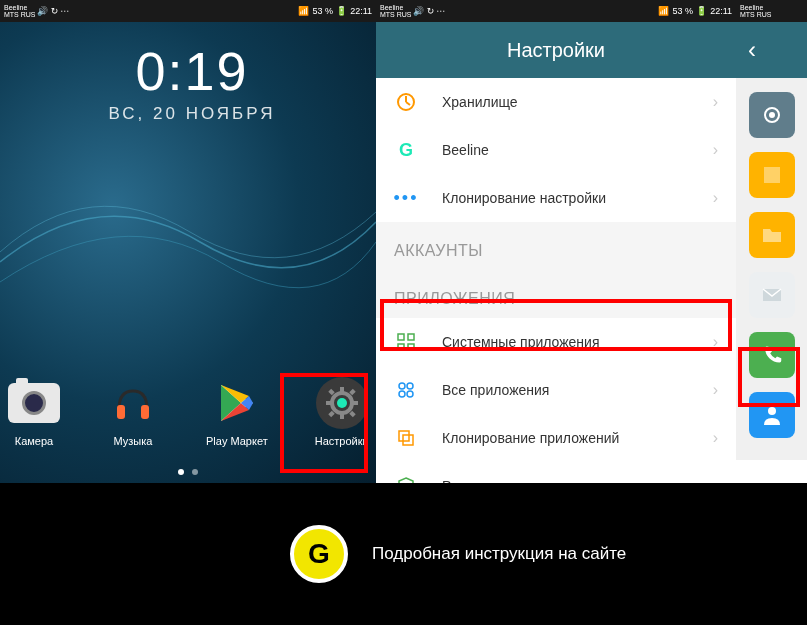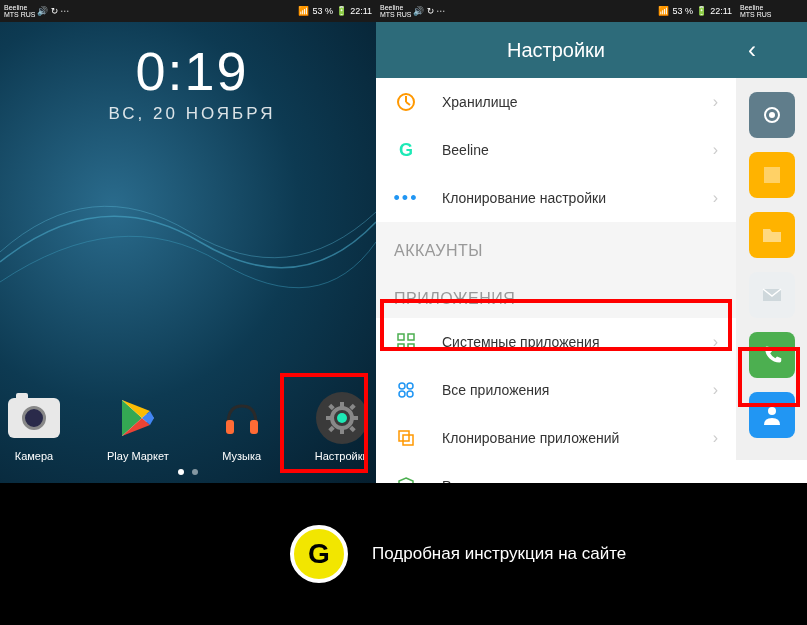--- a/index.html
+++ b/index.html
@@ -19,21 +19,21 @@
 .carrier { font-size: 7px; line-height: 1; }
 
 
 .home-screen { height: 461px; background: radial-gradient(ellipse at 30% 40%, #2a6b8c 0%, #0d3a52 50%, #051e2e 100%); position: relative; color: #fff; padding-left: 8px; }
 .clock-area { text-align: center; padding-top: 18px; }
 .clock-time { font-size: 54px; font-weight: 300; letter-spacing: 2px; }
 .clock-date { font-size: 17px; letter-spacing: 3px; text-transform: uppercase; opacity: 0.85; margin-top: 2px; }
 
 .wave { position: absolute; top: 140px; left: 0; width: 100%; height: 200px; pointer-events: none; }
 
-.app-row { position: absolute; bottom: 21px; left: 0; width: 100%; display: flex; justify-content: space-around; padding: 0 8px; gap: 47px; }
+.app-row { position: absolute; bottom: 36px; left: 0; width: 100%; display: flex; justify-content: space-around; padding: 0 8px; gap: 47px; }
 .app-item { display: flex; flex-direction: column; align-items: center; gap: 6px; width: 80px; }
 .app-icon { width: 52px; height: 52px; border-radius: 10px; display: flex; align-items: center; justify-content: center; position: relative; }
 .app-label { font-size: 11px; color: #fff; text-align: center; white-space: nowrap; }
 
 .icon-camera-body { width: 52px; height: 40px; background: #e8e8e8; border-radius: 6px; display: flex; align-items: center; justify-content: center; position: relative; }
 .icon-camera-body::before { content: ''; position: absolute; top: -5px; left: 8px; width: 12px; height: 5px; background: #e8e8e8; border-radius: 2px 2px 0 0; }
 .icon-camera-lens { width: 24px; height: 24px; background: #2a2a4a; border-radius: 50%; border: 3px solid #888; }
 
 .icon-headphones svg { width: 44px; height: 44px; }
 
@@ -105,40 +105,40 @@
       <div class="app-row">
         <div class="app-item">
           <div class="app-icon">
               <div class="icon-camera-body">
                 <div class="icon-camera-lens"></div>
               </div>
             </div>
           <div class="app-label">Камера</div>
         </div>
         <div class="app-item">
+          <div class="app-icon icon-headphones">
+            <svg viewBox="0 0 44 44">
+                <path d="M8,28 Q8,10 22,10 Q36,10 36,28" stroke="#2a2a2a" stroke-width="3" fill="none"></path>
+                <rect x="6" y="24" width="8" height="14" rx="3" fill="#ff6b35"></rect>
+                <rect x="30" y="24" width="8" height="14" rx="3" fill="#ff6b35"></rect>
+              </svg>
+          </div>
+          <div class="app-label">Музыка</div>
+        </div>
+        <div class="app-item">
           <div class="app-icon">
             <svg width="44" height="44" viewBox="0 0 44 44">
                 <polygon points="6,4 6,40 38,22" fill="#fff"></polygon>
                 <polygon points="6,4 26,22 6,40" fill="#34a853"></polygon>
                 <polygon points="6,4 26,22 34,15" fill="#fbbc04"></polygon>
                 <polygon points="6,40 26,22 34,29" fill="#ea4335"></polygon>
                 <polygon points="26,22 34,15 38,22 34,29" fill="#4285f4"></polygon>
               </svg>
           </div>
           <div class="app-label">Play Маркет</div>
-        </div>
-        <div class="app-item">
-          <div class="app-icon icon-headphones">
-            <svg viewBox="0 0 44 44">
-                <path d="M8,28 Q8,10 22,10 Q36,10 36,28" stroke="#2a2a2a" stroke-width="3" fill="none"></path>
-                <rect x="6" y="24" width="8" height="14" rx="3" fill="#ff6b35"></rect>
-                <rect x="30" y="24" width="8" height="14" rx="3" fill="#ff6b35"></rect>
-              </svg>
-          </div>
-          <div class="app-label">Музыка</div>
         </div>
         <div class="app-item">
           <div class="app-icon icon-settings-bg">
             <svg width="36" height="36" viewBox="0 0 36 36">
                 <circle cx="18" cy="18" r="10" fill="none" stroke="#888" stroke-width="4"></circle>
                 <circle cx="18" cy="18" r="5" fill="#1de9b6"></circle>
                 <g fill="#888">
                   <rect x="16" y="2" width="4" height="6"></rect>
                   <rect x="16" y="28" width="4" height="6"></rect>
                   <rect x="2" y="16" width="6" height="4"></rect>

